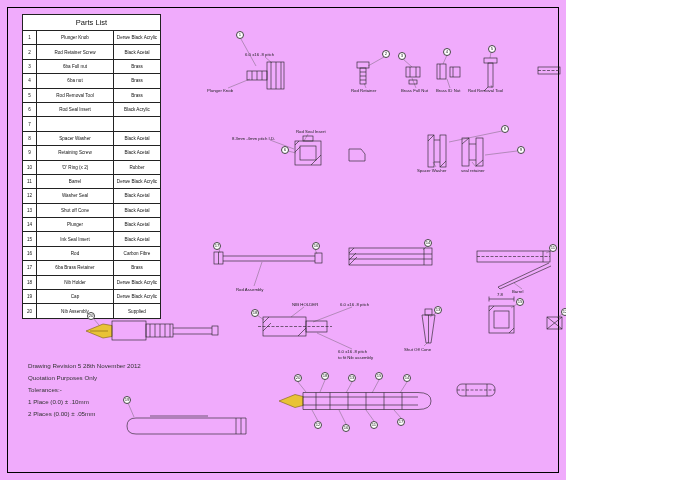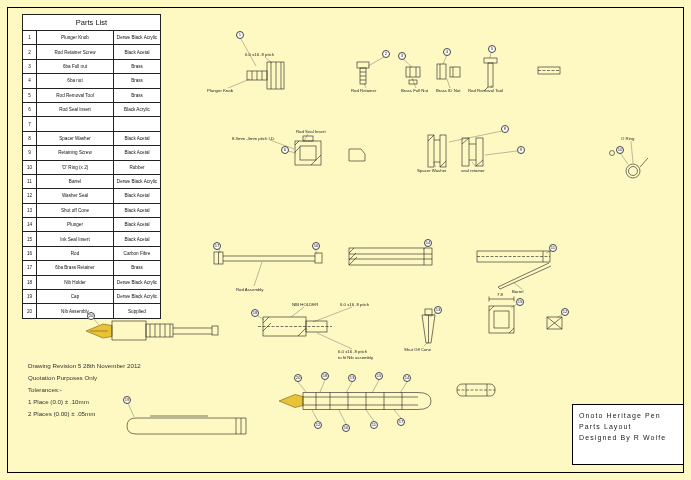--- a/index.html
+++ b/index.html
@@ -1,20 +1,20 @@
 <!DOCTYPE html>
 <html><head>
 <meta charset="utf-8">
 <style>
   html, body { margin: 0; padding: 0; background: #ffffff; }
   .sheet {
     position: relative;
-    width: 691px;
+    width: 566px;
     height: 480px;
-    background: #fef9c3;
+    background: #f0abfc;
     overflow: hidden;
     font-family: "Liberation Sans", sans-serif;
     color: #111;
   }
   .sheet-border {
     position: absolute;
     left: 7px; top: 7px; right: 7px; bottom: 7px;
     border: 1px solid #000;
     pointer-events: none;
   }

